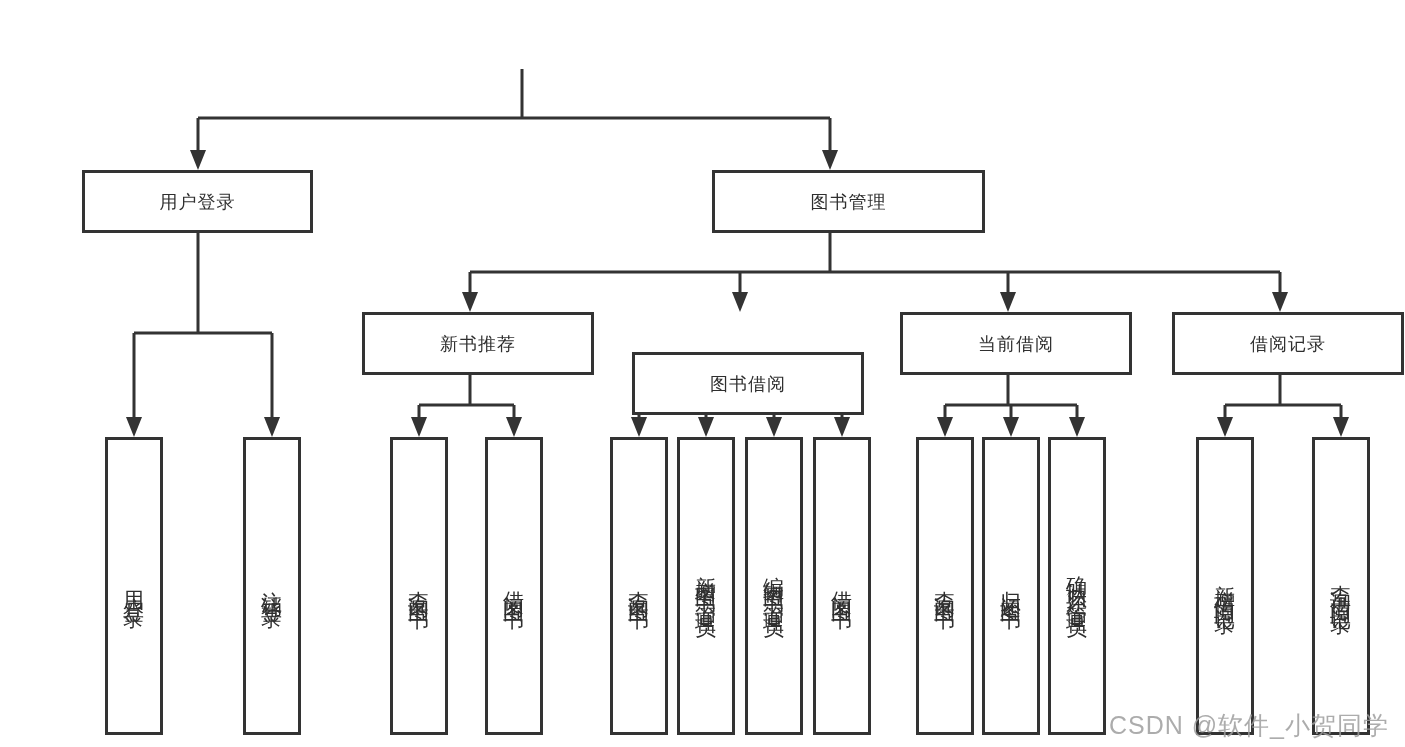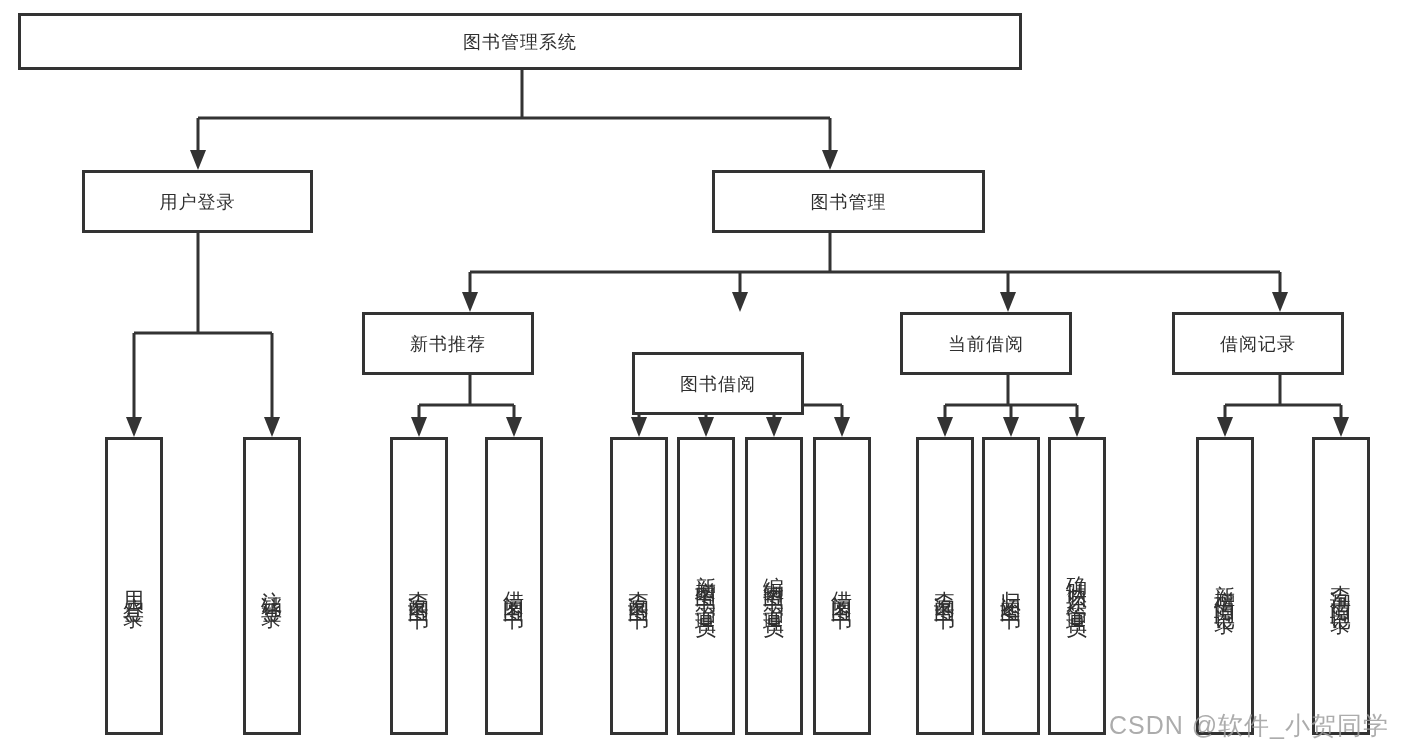--- a/index.html
+++ b/index.html
@@ -26,21 +26,21 @@
     align-items: center;
     justify-content: center;
     color: #2f2f2f;
   }
   .hbox { font-size: 18px; letter-spacing: 1px; }
   .root-box {
     left: 18px; top: 13px;
     width: 1004px; height: 57px;
   }
   .lvl2 { top: 170px; height: 63px; }
-  .lvl3 { top: 312px; height: 63px; width: 172px; }
+  .lvl3 { top: 312px; height: 63px; width: 232px; }
   .vbox {
     top: 437px;
     width: 58px;
     height: 298px;
   }
   .vlabel {
     writing-mode: vertical-rl;
     text-orientation: mixed;
     font-size: 21px;
     letter-spacing: 6px;
@@ -93,23 +93,20 @@
       <polygon points="766,417 782,417 774,437"></polygon>
       <polygon points="834,417 850,417 842,437"></polygon>
       <polygon points="937,417 953,417 945,437"></polygon>
       <polygon points="1003,417 1019,417 1011,437"></polygon>
       <polygon points="1069,417 1085,417 1077,437"></polygon>
       <polygon points="1217,417 1233,417 1225,437"></polygon>
       <polygon points="1333,417 1349,417 1341,437"></polygon>
     </g>
   </svg>
 
-  <div class="box hbox root-box">
-    <span>图书管理系统</span>
-  </div>
 
   <div class="box hbox lvl2" style="left:82px; width:231px;">
     <span>用户登录</span>
   </div>
   <div class="box hbox lvl2" style="left:712px; width:273px;">
     <span>图书管理</span>
   </div>
 
   <div class="box hbox lvl3" style="left:362px;">
     <span>新书推荐</span>

